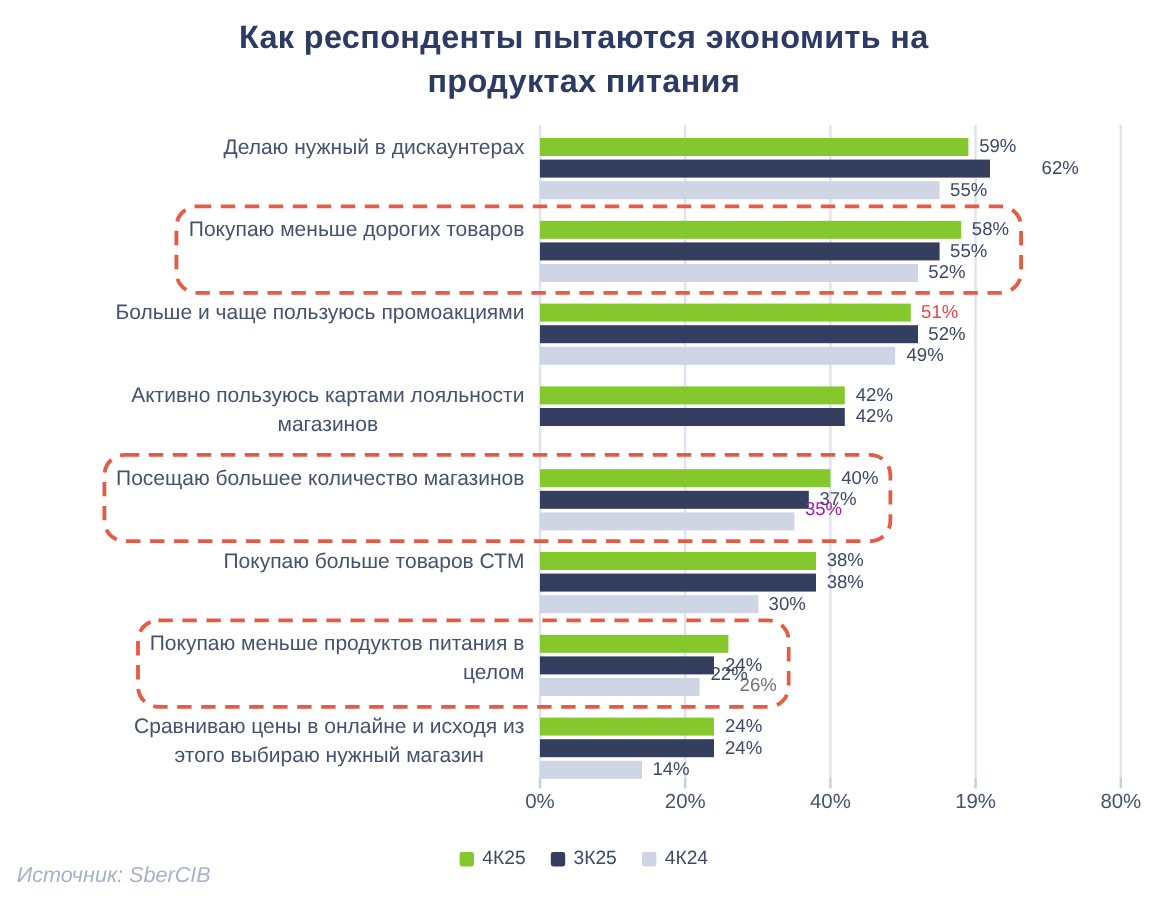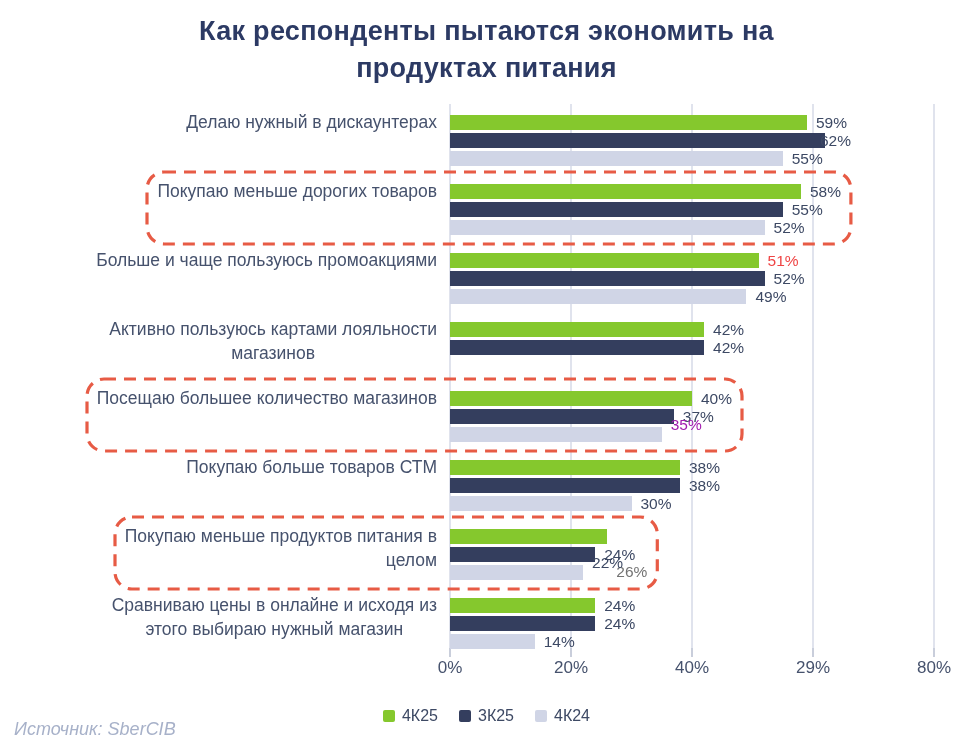--- a/index.html
+++ b/index.html
@@ -37,31 +37,31 @@
       <div class="tickmark" style="left: 449px; top: 648px;"></div>
       <div class="xtick-label" style="left: 405px; top: 658px; color: rgb(70, 82, 109);">0%</div>
       <div class="gridline" style="left: 570px; top: 104px; height: 544px; background: rgb(224, 227, 237);"></div>
       <div class="tickmark" style="left: 570px; top: 648px;"></div>
       <div class="xtick-label" style="left: 526px; top: 658px; color: rgb(70, 82, 109);">20%</div>
       <div class="gridline" style="left: 691px; top: 104px; height: 544px; background: rgb(224, 227, 237);"></div>
       <div class="tickmark" style="left: 691px; top: 648px;"></div>
       <div class="xtick-label" style="left: 647px; top: 658px; color: rgb(70, 82, 109);">40%</div>
       <div class="gridline" style="left: 812px; top: 104px; height: 544px; background: rgb(224, 227, 237);"></div>
       <div class="tickmark" style="left: 812px; top: 648px;"></div>
-      <div class="xtick-label" style="left: 768px; top: 658px; color: rgb(70, 82, 109);">29%</div>
+      <div class="xtick-label" style="left: 768px; top: 658px; color: rgb(70, 82, 109);">19%</div>
       <div class="gridline" style="left: 933px; top: 104px; height: 544px; background: rgb(224, 227, 237);"></div>
       <div class="tickmark" style="left: 933px; top: 648px;"></div>
       <div class="xtick-label" style="left: 889px; top: 658px; color: rgb(70, 82, 109);">80%</div>
       <div class="cat-label-wrap" style="top: 110px; width: 437px;">
         <div class="cat-label" style="color: rgb(70, 82, 109);">Делаю нужный в дискаунтерах</div>
       </div>
       <div class="bar" style="left: 450px; top: 115px; width: 356.95px; background: rgb(133, 200, 45);"></div>
       <div class="bar-value" style="left: 815.95px; top: 113px; color: rgb(61, 73, 100);">59%</div>
       <div class="bar" style="left: 450px; top: 133px; width: 375.1px; background: rgb(52, 62, 94);"></div>
-      <div class="bar-value" style="left: 820px; top: 131px; color: rgb(61, 73, 100);">62%</div>
+      <div class="bar-value" style="left: 868px; top: 131px; color: rgb(61, 73, 100);">62%</div>
       <div class="bar" style="left: 450px; top: 151px; width: 332.75px; background: rgb(208, 213, 230);"></div>
       <div class="bar-value" style="left: 791.75px; top: 149px; color: rgb(61, 73, 100);">55%</div>
       <div class="cat-label-wrap" style="top: 179px; width: 437px;">
         <div class="cat-label" style="color: rgb(70, 82, 109);">Покупаю меньше дорогих товаров</div>
       </div>
       <div class="bar" style="left: 450px; top: 184px; width: 350.9px; background: rgb(133, 200, 45);"></div>
       <div class="bar-value" style="left: 809.9px; top: 182px; color: rgb(61, 73, 100);">58%</div>
       <div class="bar" style="left: 450px; top: 202px; width: 332.75px; background: rgb(52, 62, 94);"></div>
       <div class="bar-value" style="left: 791.75px; top: 200px; color: rgb(61, 73, 100);">55%</div>
       <div class="bar" style="left: 450px; top: 220px; width: 314.6px; background: rgb(208, 213, 230);"></div>

